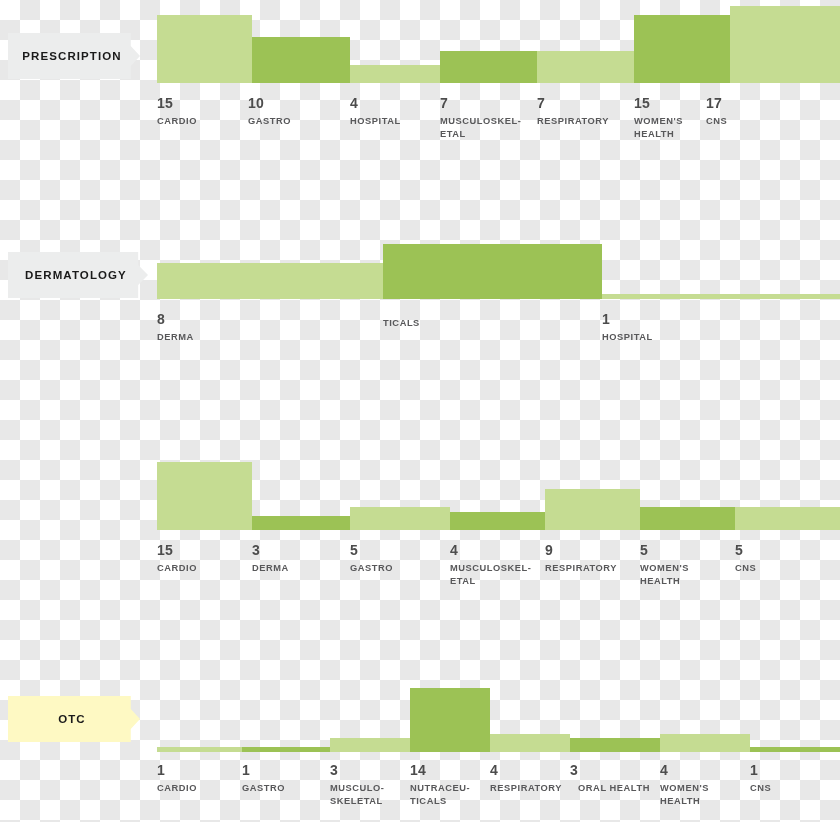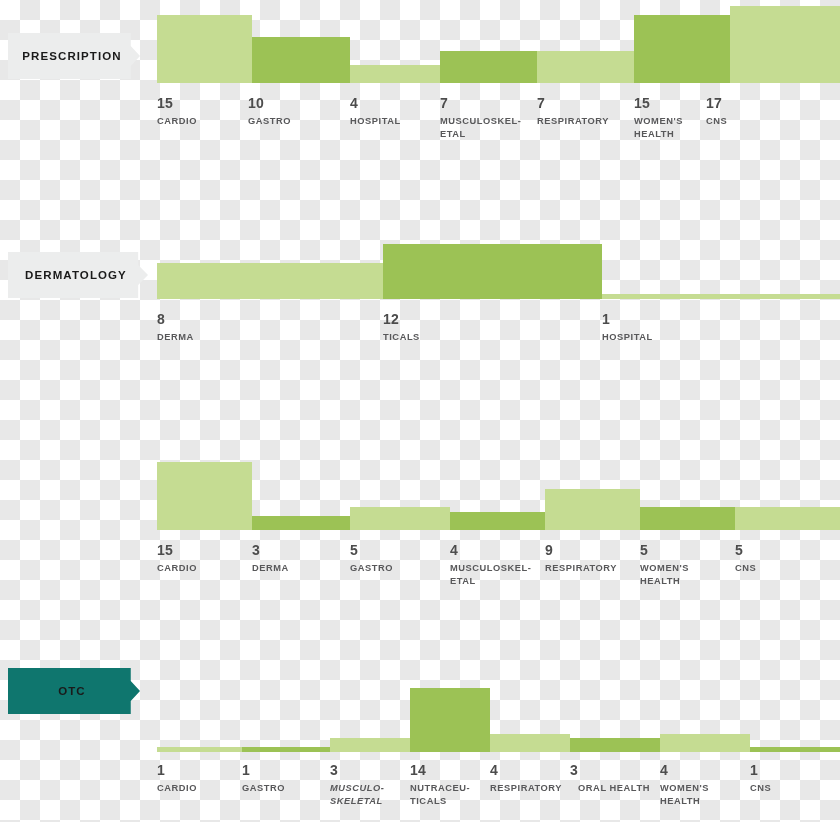--- a/index.html
+++ b/index.html
@@ -100,21 +100,20 @@
         <div class="bar" title="8 DERMA" style="left: 157px; width: 226px; height: 36px; background: rgb(197, 220, 146);"></div>
         <div class="bar" title="12 PROFUSE" style="left: 383px; width: 219px; height: 55px; background: rgb(156, 194, 85);"></div>
         <div class="bar" title="1 EUCERIN" style="left: 602px; width: 238px; height: 5px; background: rgb(197, 220, 146);"></div>
       </div>
       <div class="labels" style="top: 312px;">
         <div class="lbl" style="left: 157px; width: 224px;">
           <div class="num" style="color: rgb(76, 76, 76);">8</div>
           <div class="cat" style="color: rgb(88, 88, 90);">DERMA</div>
         </div>
         <div class="lbl" style="left: 383px; width: 217px;">
-          <div class="num" style="color: rgb(76, 76, 76);">12</div>
           <div class="cat" style="color: rgb(88, 88, 90);">TICALS</div>
         </div>
         <div class="lbl" style="left: 602px; width: 236px;">
           <div class="num" style="color: rgb(76, 76, 76);">1</div>
           <div class="cat" style="color: rgb(88, 88, 90);">HOSPITAL</div>
         </div>
       </div>
     </div>
     <div class="row" style="top: 0px; height: 822px;">
       <div class="bars" style="top: 0px; height: 530px;">
@@ -153,21 +152,21 @@
           <div class="cat" style="color: rgb(88, 88, 90);">WOMEN'S
 HEALTH</div>
         </div>
         <div class="lbl" style="left: 735px; width: 103px;">
           <div class="num" style="color: rgb(76, 76, 76);">5</div>
           <div class="cat" style="color: rgb(88, 88, 90);">CNS</div>
         </div>
       </div>
     </div>
     <div class="row" style="top: 0px; height: 822px;">
-      <div class="tag" style="top: 668px; background: #0f766e; color: rgb(26, 26, 26); width: 132px;">OTC</div>
+      <div class="tag" style="top: 696px; background: #fef9c3; color: rgb(26, 26, 26); width: 132px;">OTC</div>
       <div class="bars" style="top: 0px; height: 752px;">
         <div class="bar" title="1 CARDIO" style="left: 157px; width: 85px; height: 5px; background: rgb(197, 220, 146);"></div>
         <div class="bar" title="1 GASTRO" style="left: 242px; width: 88px; height: 5px; background: rgb(156, 194, 85);"></div>
         <div class="bar" title="3 MUSCULO-SKELETAL" style="left: 330px; width: 80px; height: 14px; background: rgb(197, 220, 146);"></div>
         <div class="bar" title="14 NUTRACEU-TICALS" style="left: 410px; width: 80px; height: 64px; background: rgb(156, 194, 85);"></div>
         <div class="bar" title="4 RESPIRATORY" style="left: 490px; width: 80px; height: 18px; background: rgb(197, 220, 146);"></div>
         <div class="bar" title="3 ORAL HEALTH" style="left: 570px; width: 90px; height: 14px; background: rgb(156, 194, 85);"></div>
         <div class="bar" title="4 WOMEN'SHEALTH" style="left: 660px; width: 90px; height: 18px; background: rgb(197, 220, 146);"></div>
         <div class="bar" title="1 CNS" style="left: 750px; width: 90px; height: 5px; background: rgb(156, 194, 85);"></div>
       </div>
@@ -175,21 +174,21 @@
         <div class="lbl" style="left: 157px; width: 83px;">
           <div class="num" style="color: rgb(76, 76, 76);">1</div>
           <div class="cat" style="color: rgb(88, 88, 90);">CARDIO</div>
         </div>
         <div class="lbl" style="left: 242px; width: 86px;">
           <div class="num" style="color: rgb(76, 76, 76);">1</div>
           <div class="cat" style="color: rgb(88, 88, 90);">GASTRO</div>
         </div>
         <div class="lbl" style="left: 330px; width: 78px;">
           <div class="num" style="color: rgb(76, 76, 76);">3</div>
-          <div class="cat" style="color: rgb(88, 88, 90); font-style: italic;">MUSCULO-
+          <div class="cat" style="color: rgb(88, 88, 90);">MUSCULO-
 SKELETAL</div>
         </div>
         <div class="lbl" style="left: 410px; width: 78px;">
           <div class="num" style="color: rgb(76, 76, 76);">14</div>
           <div class="cat" style="color: rgb(88, 88, 90);">NUTRACEU-
 TICALS</div>
         </div>
         <div class="lbl" style="left: 490px; width: 78px;">
           <div class="num" style="color: rgb(76, 76, 76);">4</div>
           <div class="cat" style="color: rgb(88, 88, 90);">RESPIRATORY</div>

